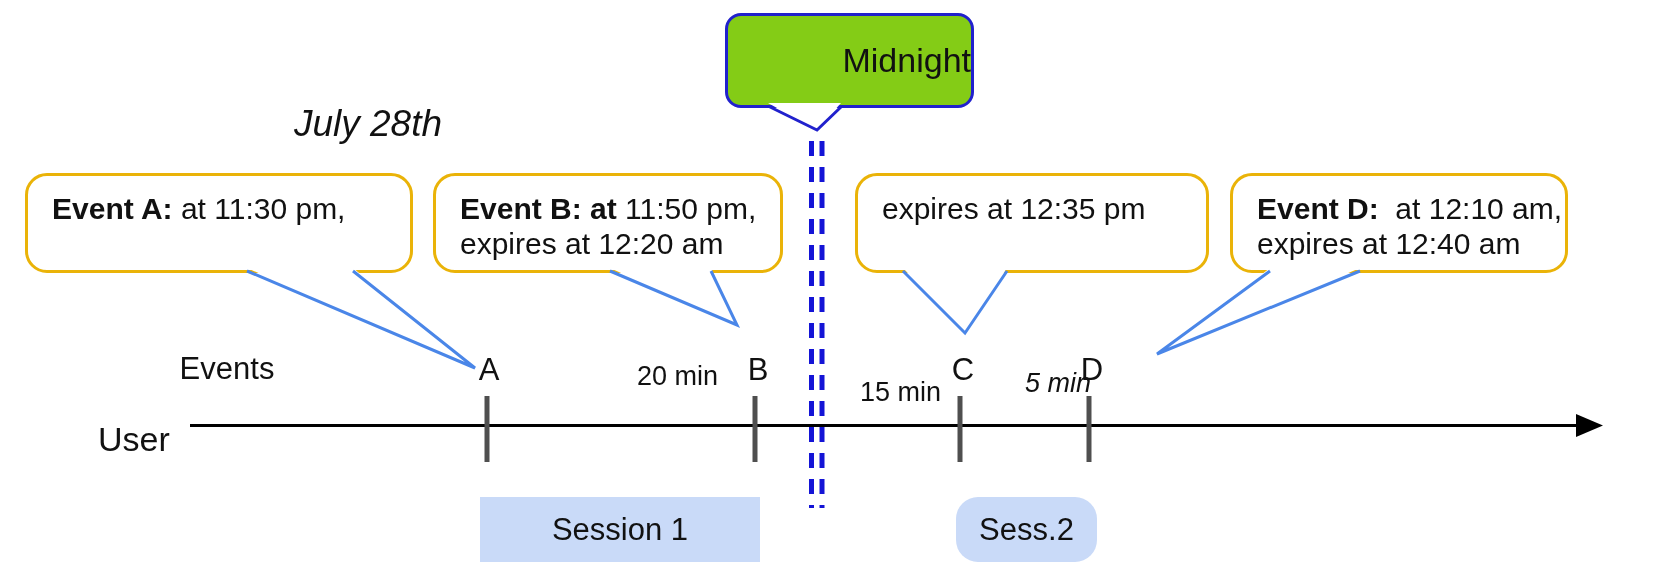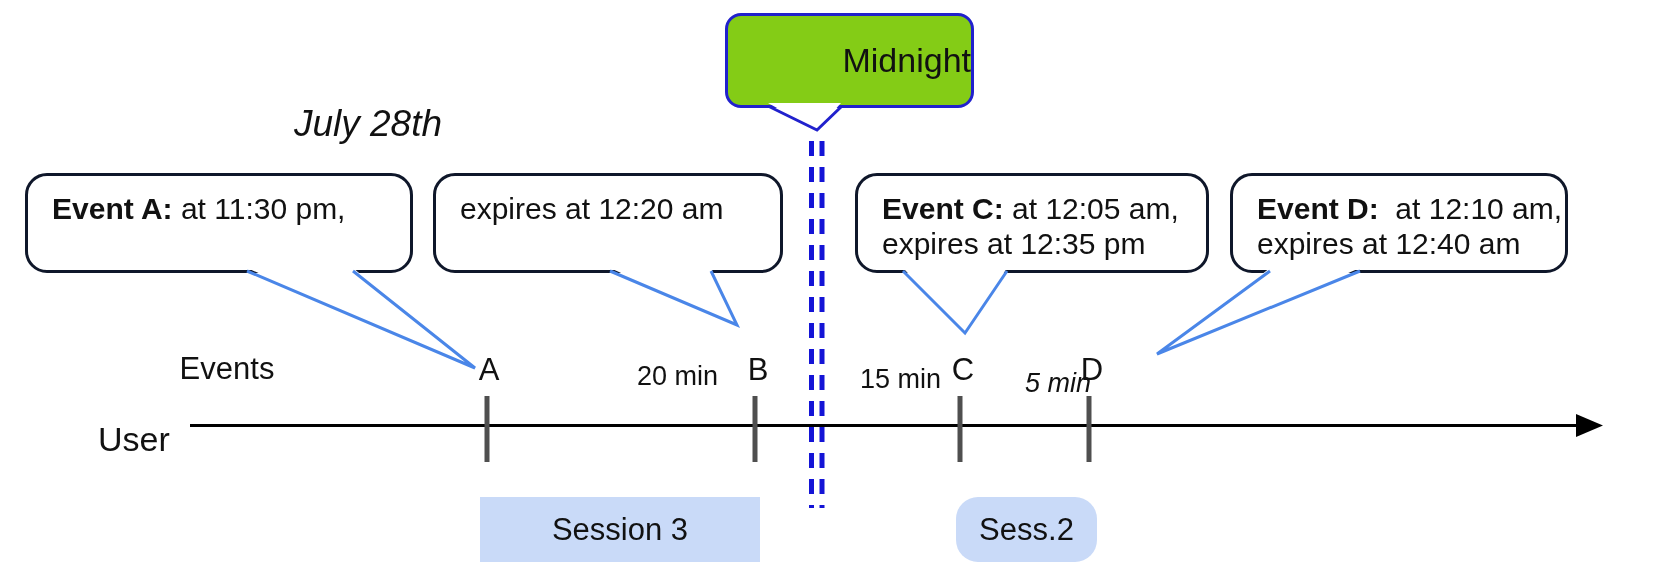--- a/index.html
+++ b/index.html
@@ -9,34 +9,34 @@
   }
   .abs{position:absolute;}
   .date{width:320px;text-align:center;font-size:37px;top:103px;}
   .midnight-box{
     left:725px;top:13px;width:249px;height:95px;box-sizing:border-box;
     border:3px solid #2121cd;border-radius:16px;background:#84cc16;
     display:flex;align-items:center;justify-content:flex-end;font-size:34px;z-index:2;
   }
   .callout{
     top:173px;height:100px;box-sizing:border-box;background:#fff;
-    border:3px solid #0f172a;border-radius:22px;z-index:2;
+    border:3px solid #eab308;border-radius:22px;z-index:2;
     padding:15px 16px 0 24px;font-size:30px;line-height:35px;
   }
   .callout .line{white-space:pre;}
   .ev-a{left:25px;width:388px;}
   .ev-b{left:433px;width:350px;}
   .ev-c{left:855px;width:354px;}
   .ev-d{left:1230px;width:338px;}
   .events-label{left:167px;top:351px;width:120px;text-align:center;font-size:31px;}
   .user-label{left:98px;top:420px;font-size:34px;}
   .tick-letter{width:60px;text-align:center;top:352px;font-size:31px;z-index:3;}
   .tl-a{left:459px;} .tl-b{left:728px;} .tl-c{left:933px;} .tl-d{left:1062px;}
   .gap-label{width:120px;text-align:right;font-size:27px;z-index:3;}
-  .gap-1{left:598px;top:361px;} .gap-2{left:821px;top:364px;} .gap-3{left:971px;top:368px;font-style:italic;}
+  .gap-1{left:598px;top:361px;} .gap-2{left:821px;top:377px;} .gap-3{left:971px;top:368px;font-style:italic;}
   .session{
     top:497px;height:65px;background:#c9daf8;z-index:1;
     display:flex;align-items:center;justify-content:center;font-size:31px;
   }
   .sess-1{left:480px;width:280px;}
   .sess-2{left:956px;width:141px;border-radius:22px;}
   .lines-layer{left:0;top:0;z-index:5;pointer-events:none;}
 </style>
 </head>
 <body>
@@ -46,45 +46,45 @@
   <div class="abs date" style="left:208px;font-style:italic;">July 28th</div>
 
   <div class="abs midnight-box">
     <span>Midnight</span>
   </div>
 
   <div class="abs callout ev-a">
     <div class="line"><b>Event A:</b><span> at 11:30 pm,</span></div>
   </div>
   <div class="abs callout ev-b">
+    <div class="line"><b>Event B: at</b><span> 11:50 pm,</span></div>
     <div class="line">expires at 12:20 am</div>
   </div>
   <div class="abs callout ev-c">
-    <div class="line"><b>Event C:</b><span> at 12:05 am,</span></div>
     <div class="line">expires at 12:35 pm</div>
   </div>
   <div class="abs callout ev-d">
     <div class="line"><b>Event D:</b><span>  at 12:10 am,</span></div>
     <div class="line">expires at 12:40 am</div>
   </div>
 
   <div class="abs events-label">Events</div>
   <div class="abs user-label">User</div>
 
   <div class="abs tick-letter tl-a">A</div>
   <div class="abs tick-letter tl-b">B</div>
   <div class="abs tick-letter tl-c">C</div>
   <div class="abs tick-letter tl-d">D</div>
 
   <div class="abs gap-label gap-1">20 min</div>
   <div class="abs gap-label gap-2">15 min</div>
   <div class="abs gap-label gap-3">5 min</div>
 
   <div class="abs session sess-1">
-    <span>Session 3</span>
+    <span>Session 1</span>
   </div>
   <div class="abs session sess-2">
     <span>Sess.2</span>
   </div>
 
   <svg class="abs lines-layer" width="1668" height="578" viewBox="0 0 1668 578">
 
     <line x1="190" y1="425.5" x2="1578" y2="425.5" stroke="#000" stroke-width="3"></line>
     <polygon points="1576,414 1603,425.5 1576,437" fill="#000"></polygon>
 

